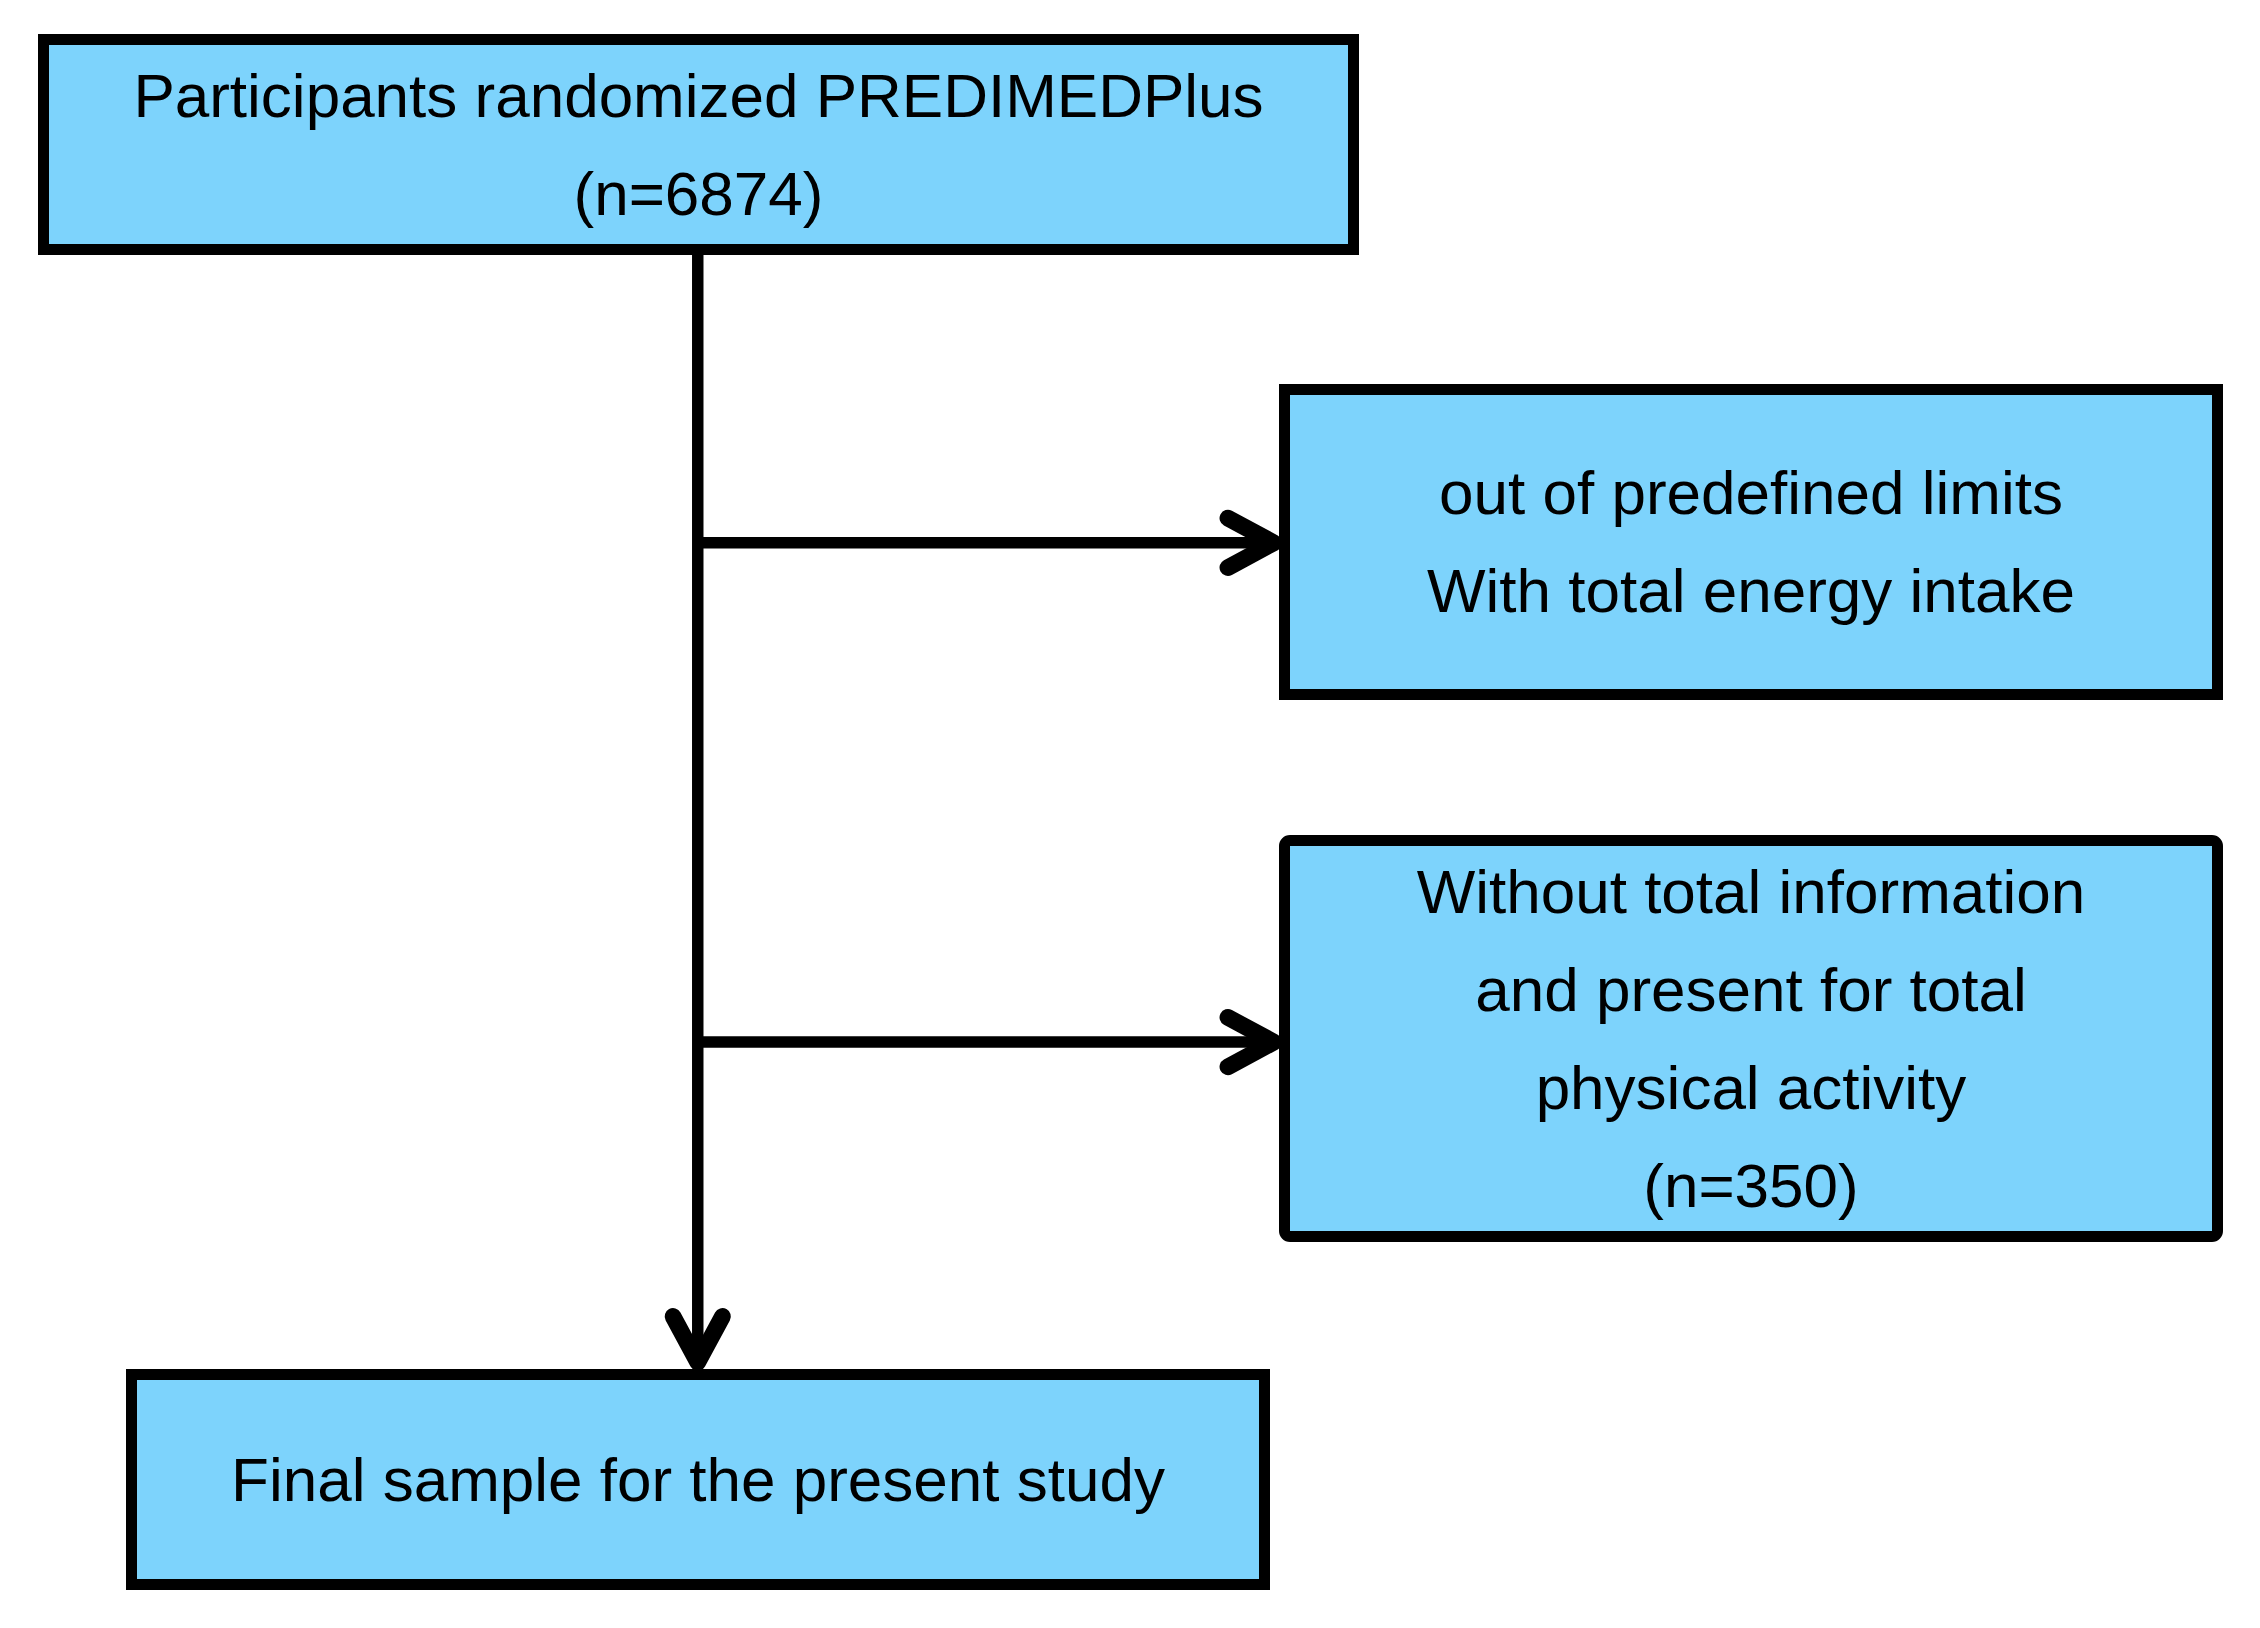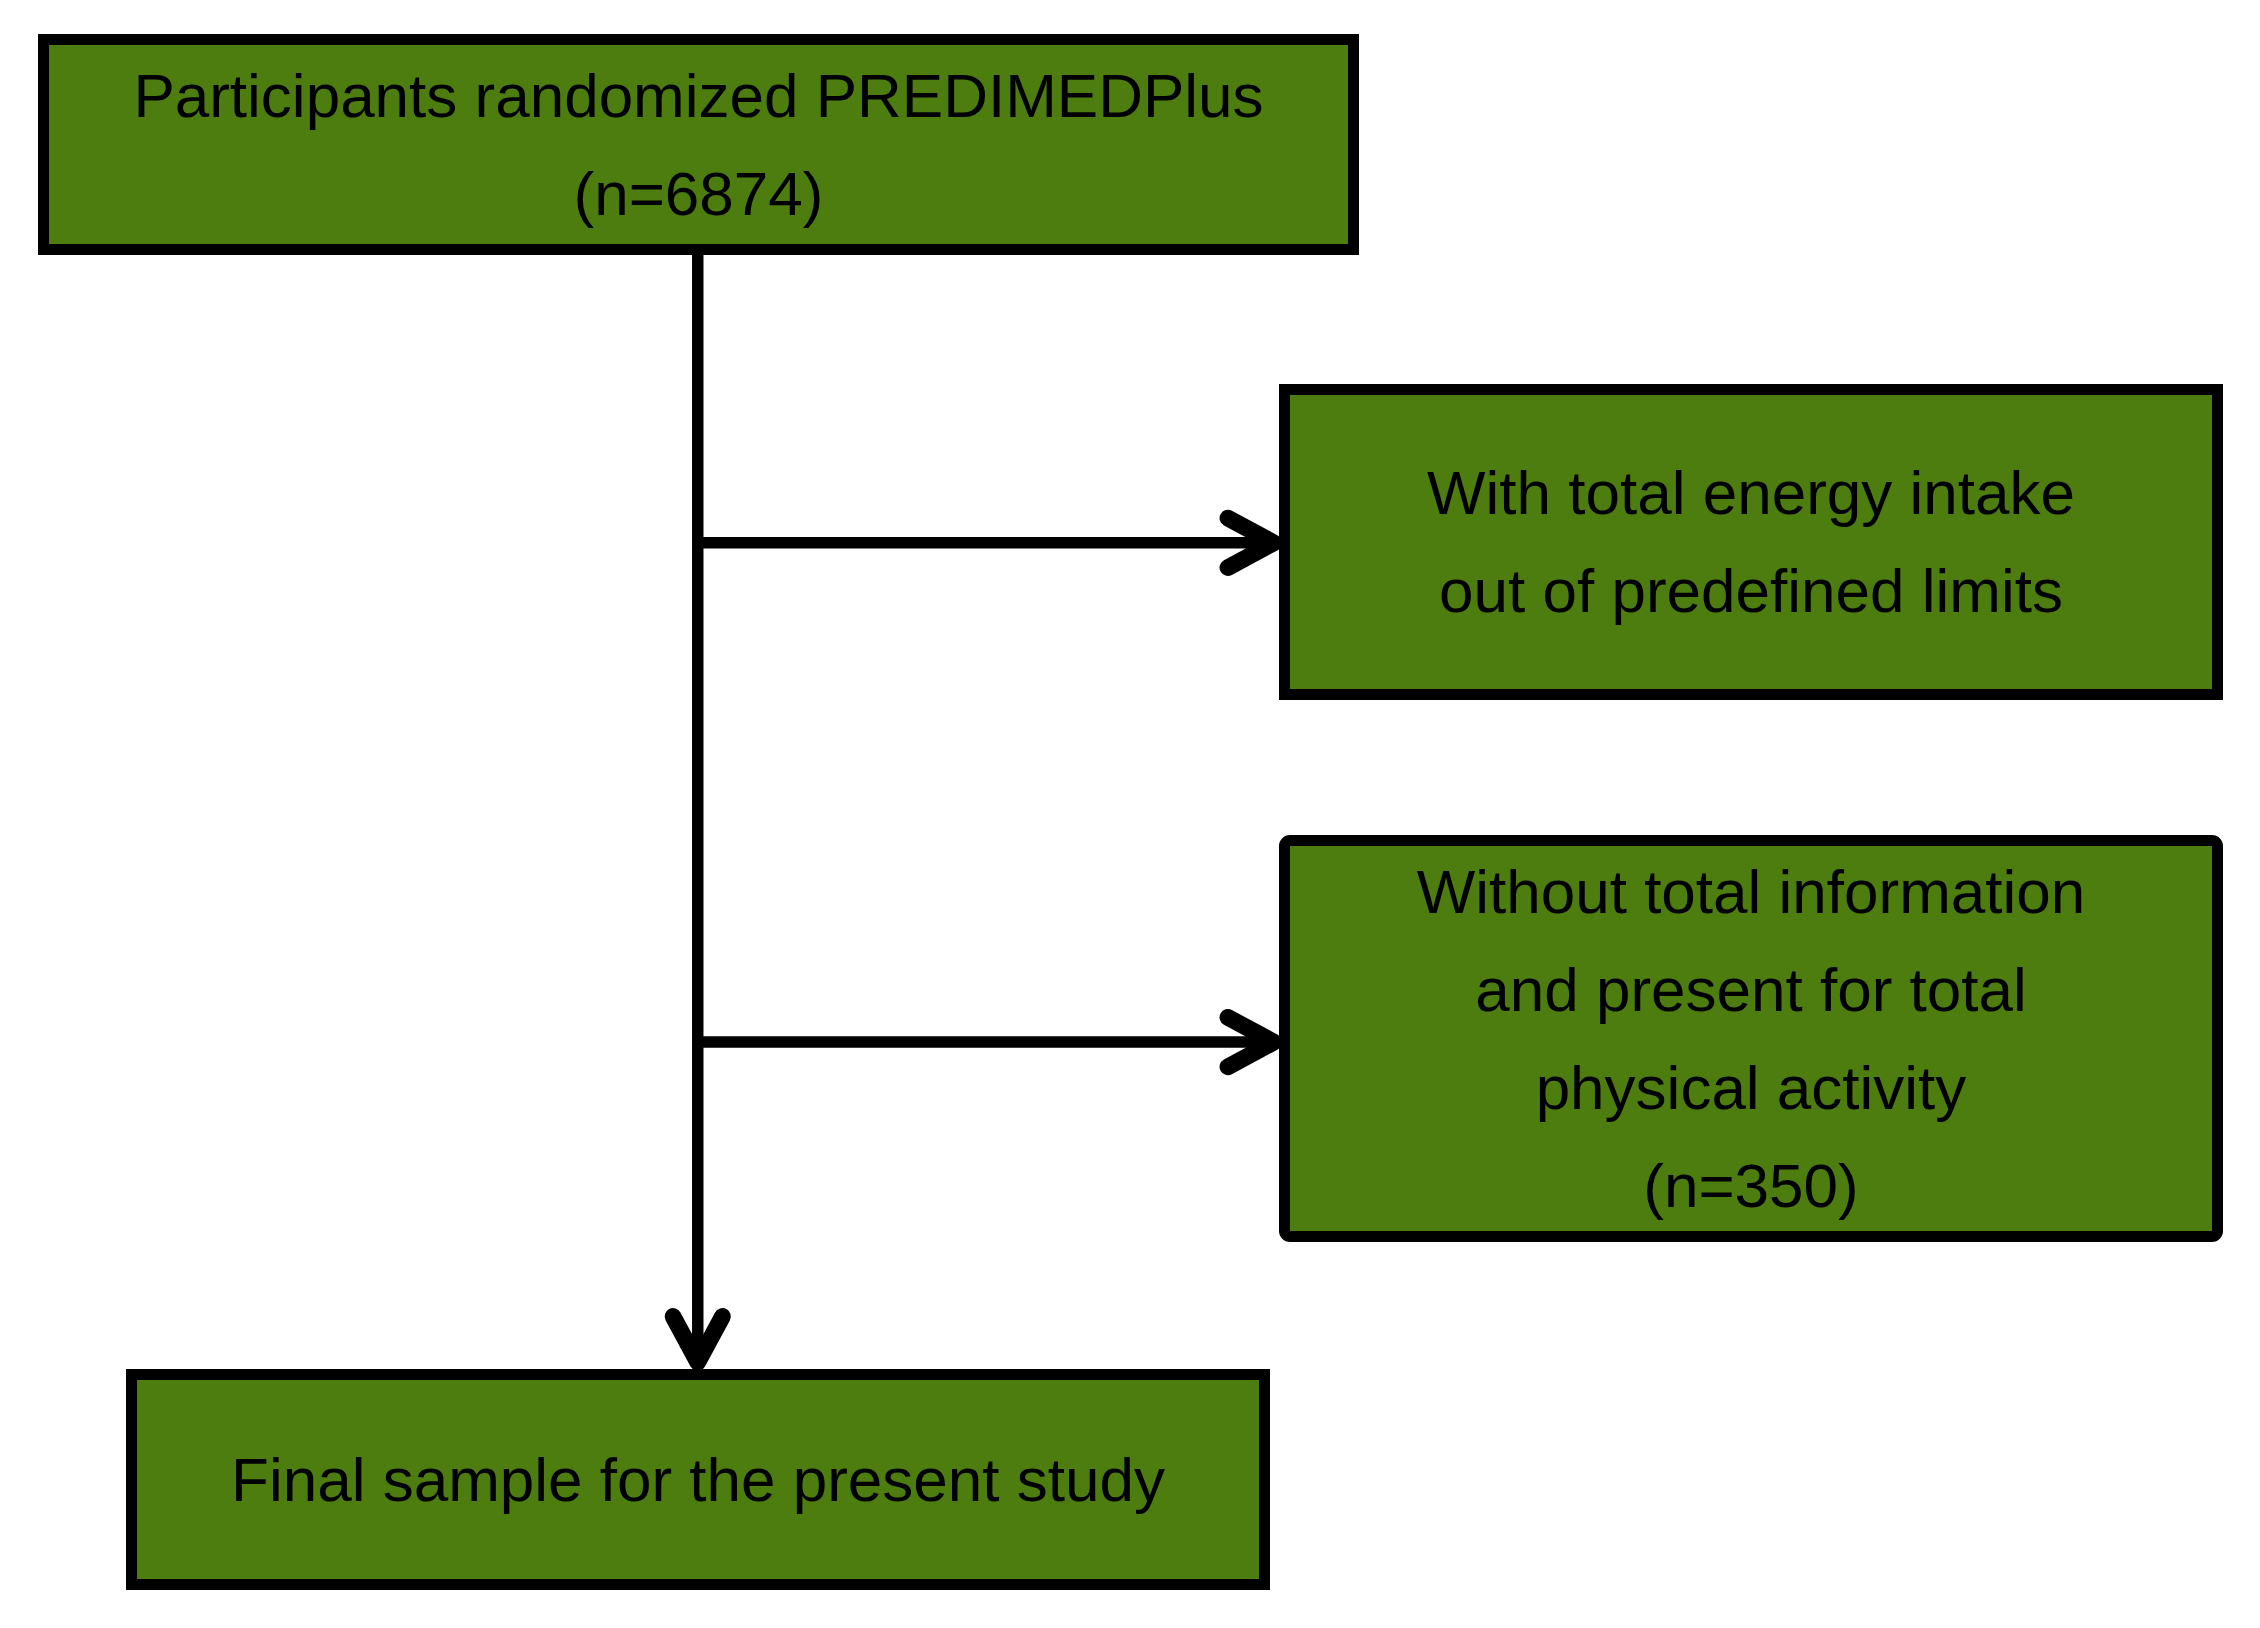--- a/index.html
+++ b/index.html
@@ -31,21 +31,21 @@
   }
   .connectors .shaft { stroke-width: 13px; }
   .connectors .head  {
     stroke-width: 19px;
     stroke-linecap: round;
     stroke-linejoin: round;
   }
   .box {
     position: absolute;
     border: 11.5px solid #000000;
-    background: #4d7c0f;
+    background: #7dd3fc;
     box-sizing: border-box;
     display: flex;
     flex-direction: column;
     justify-content: center;
     align-items: center;
     text-align: center;
   }
   .box-line {
     font-size: 62px;
     line-height: 98px;
@@ -73,22 +73,22 @@
     <line class="shaft" x1="791" y1="1181" x2="1440" y2="1181"></line>
     <polyline class="head" points="1392,1153 1444,1181 1392,1209"></polyline>
   </svg>
 
   <div class="box" id="box-randomized">
     <div class="box-line">Participants randomized PREDIMEDPlus</div>
     <div class="box-line">(n=6874)</div>
   </div>
 
   <div class="box" id="box-excl-energy">
+    <div class="box-line">out of predefined limits</div>
     <div class="box-line">With total energy intake</div>
-    <div class="box-line">out of predefined limits</div>
   </div>
 
   <div class="box" id="box-excl-activity">
     <div class="box-line">Without total information</div>
     <div class="box-line">and present for total</div>
     <div class="box-line">physical activity</div>
     <div class="box-line">(n=350)</div>
   </div>
 
   <div class="box" id="box-final">

